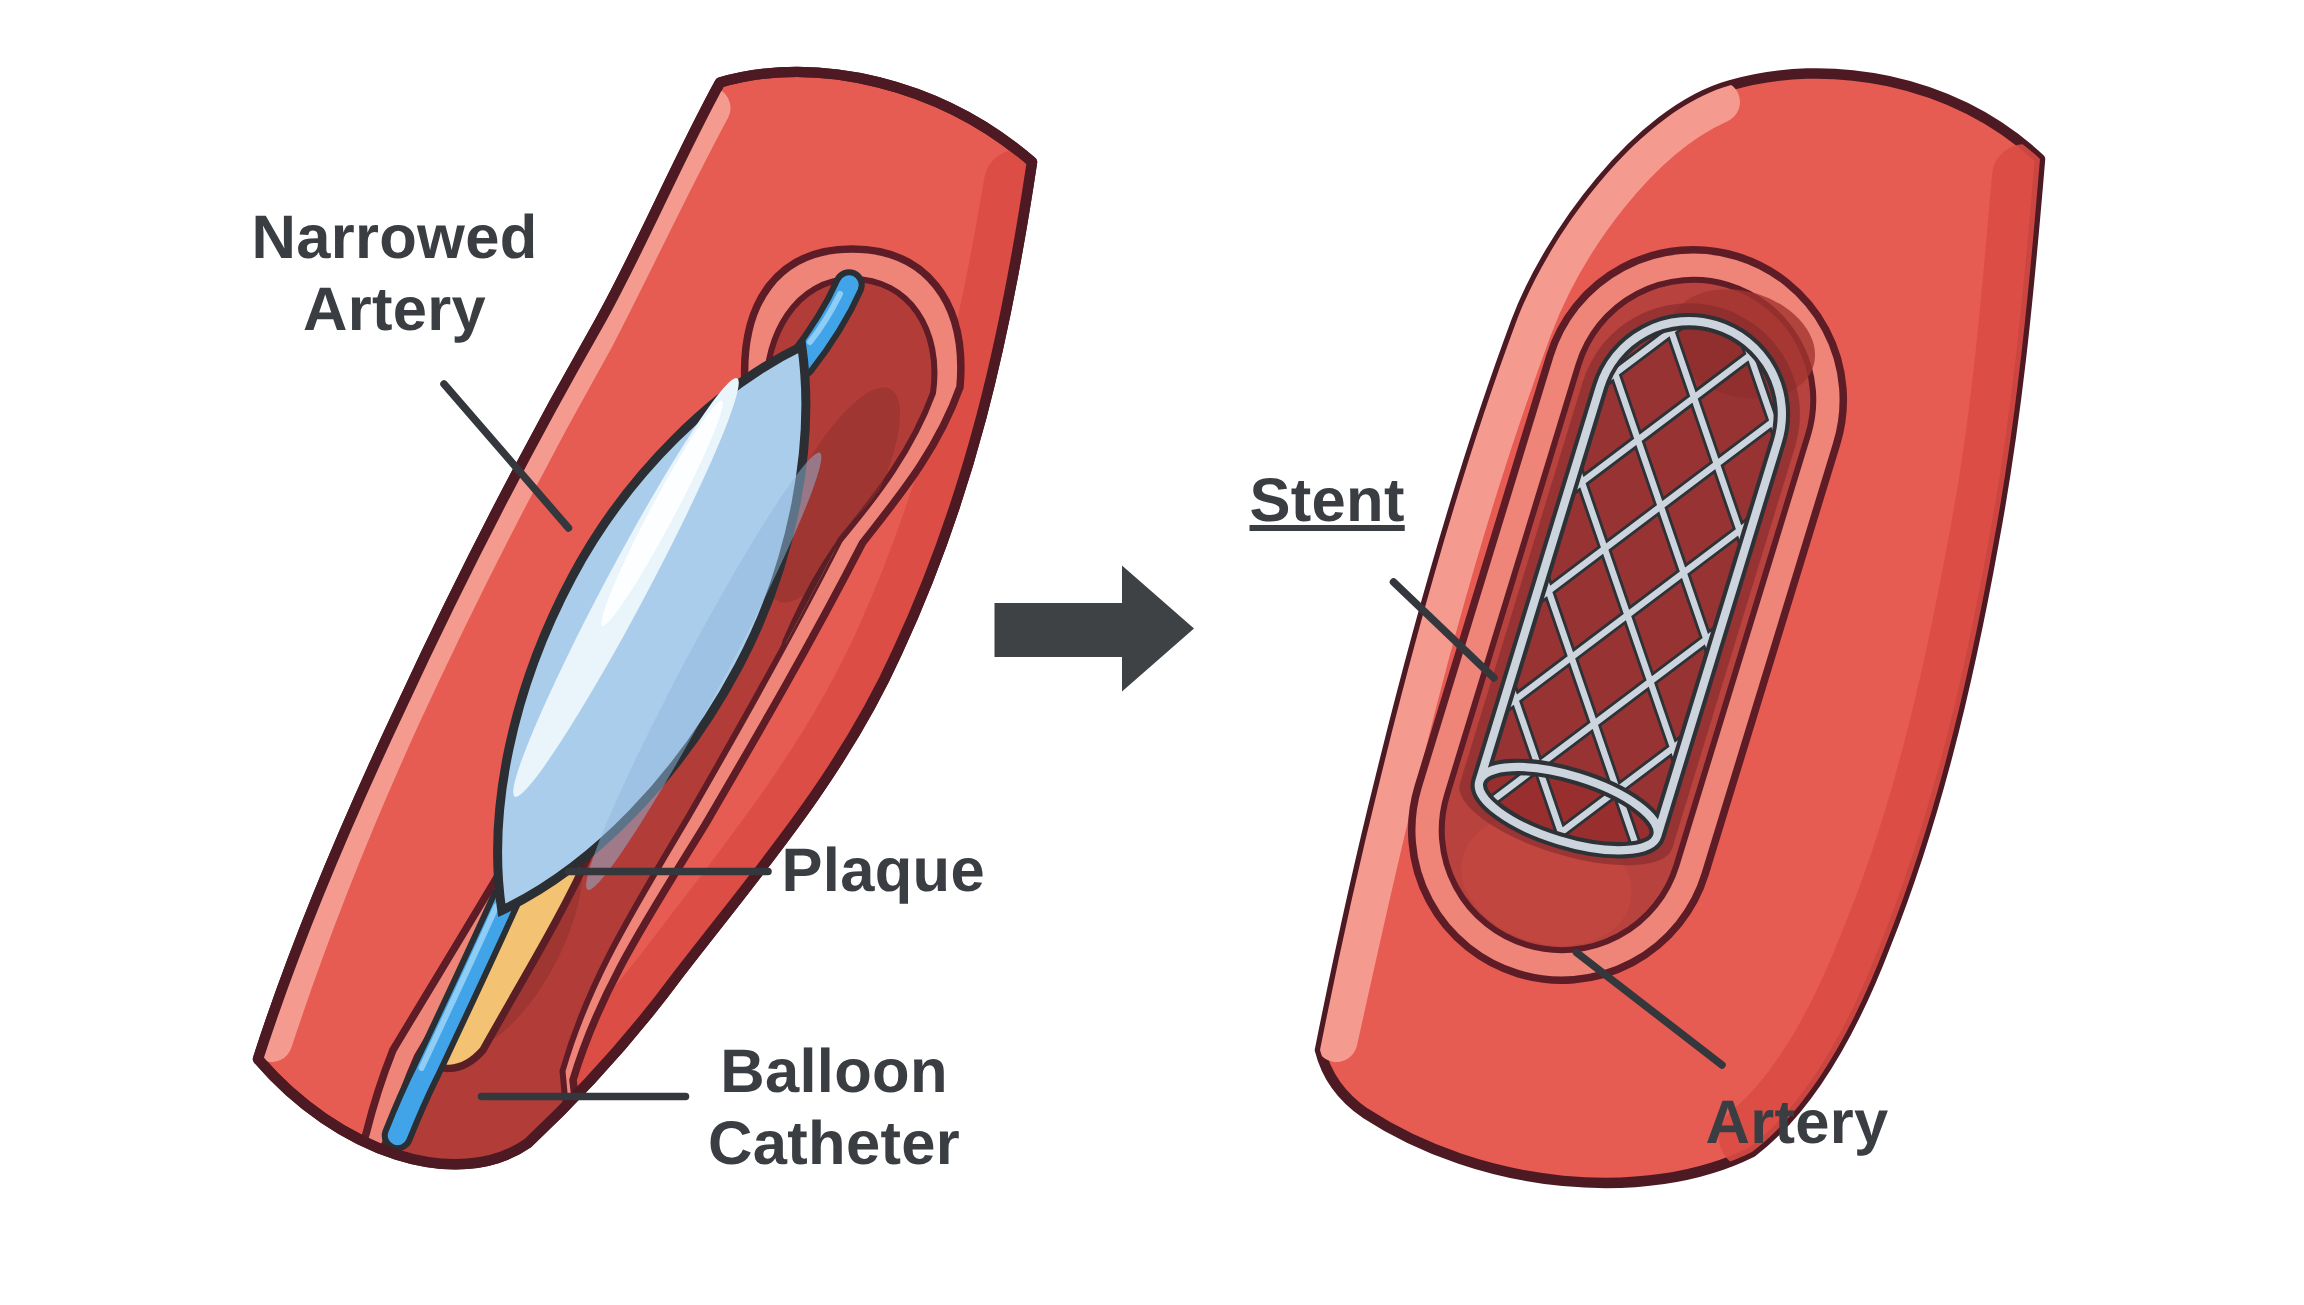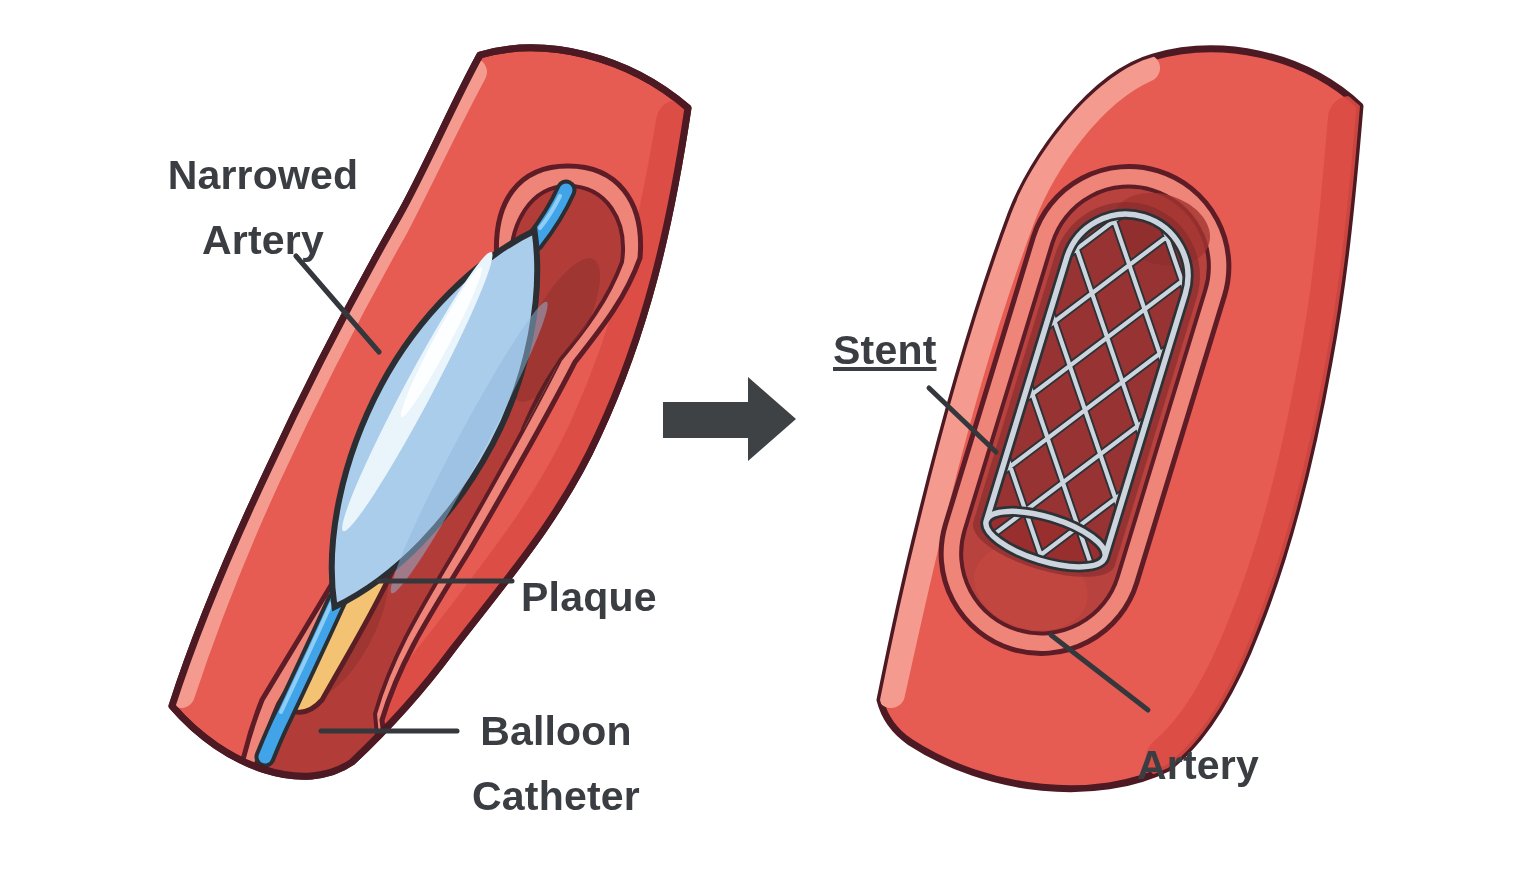--- a/index.html
+++ b/index.html
@@ -12,21 +12,21 @@
   .stage svg{position:absolute;left:0;top:0;}
   .label{
     position:absolute;
     color:var(--label_color,#3a3d42);
     font-weight:600;
     font-size:41px;
     line-height:1.18;
     letter-spacing:0.2px;
     white-space:nowrap;
   }
-  .label span{display:block;margin-top:17px;}
+  .label span{display:block;}
   .label.center{text-align:center;}
 
   
   .artery-body{fill:var(--artery_red);stroke:var(--artery_outline);stroke-width:7;stroke-linejoin:round;}
   .artery-restroke{fill:none;stroke:var(--artery_outline);stroke-width:7;stroke-linejoin:round;}
   .highlight-stripe{fill:none;stroke:var(--artery_highlight);stroke-width:28;stroke-linecap:round;}
   .shade-stripe{fill:none;stroke:var(--artery_red_dark);stroke-width:44;stroke-linecap:round;opacity:.9;}
   .rim{fill:var(--inner_rim_salmon);stroke:var(--inner_rim_outline);stroke-width:5;}
   .lumen{fill:var(--lumen_red);stroke:var(--inner_rim_outline);stroke-width:4;}
   .lumen2{fill:var(--lumen_red2);stroke:var(--inner_rim_outline);stroke-width:4;}

